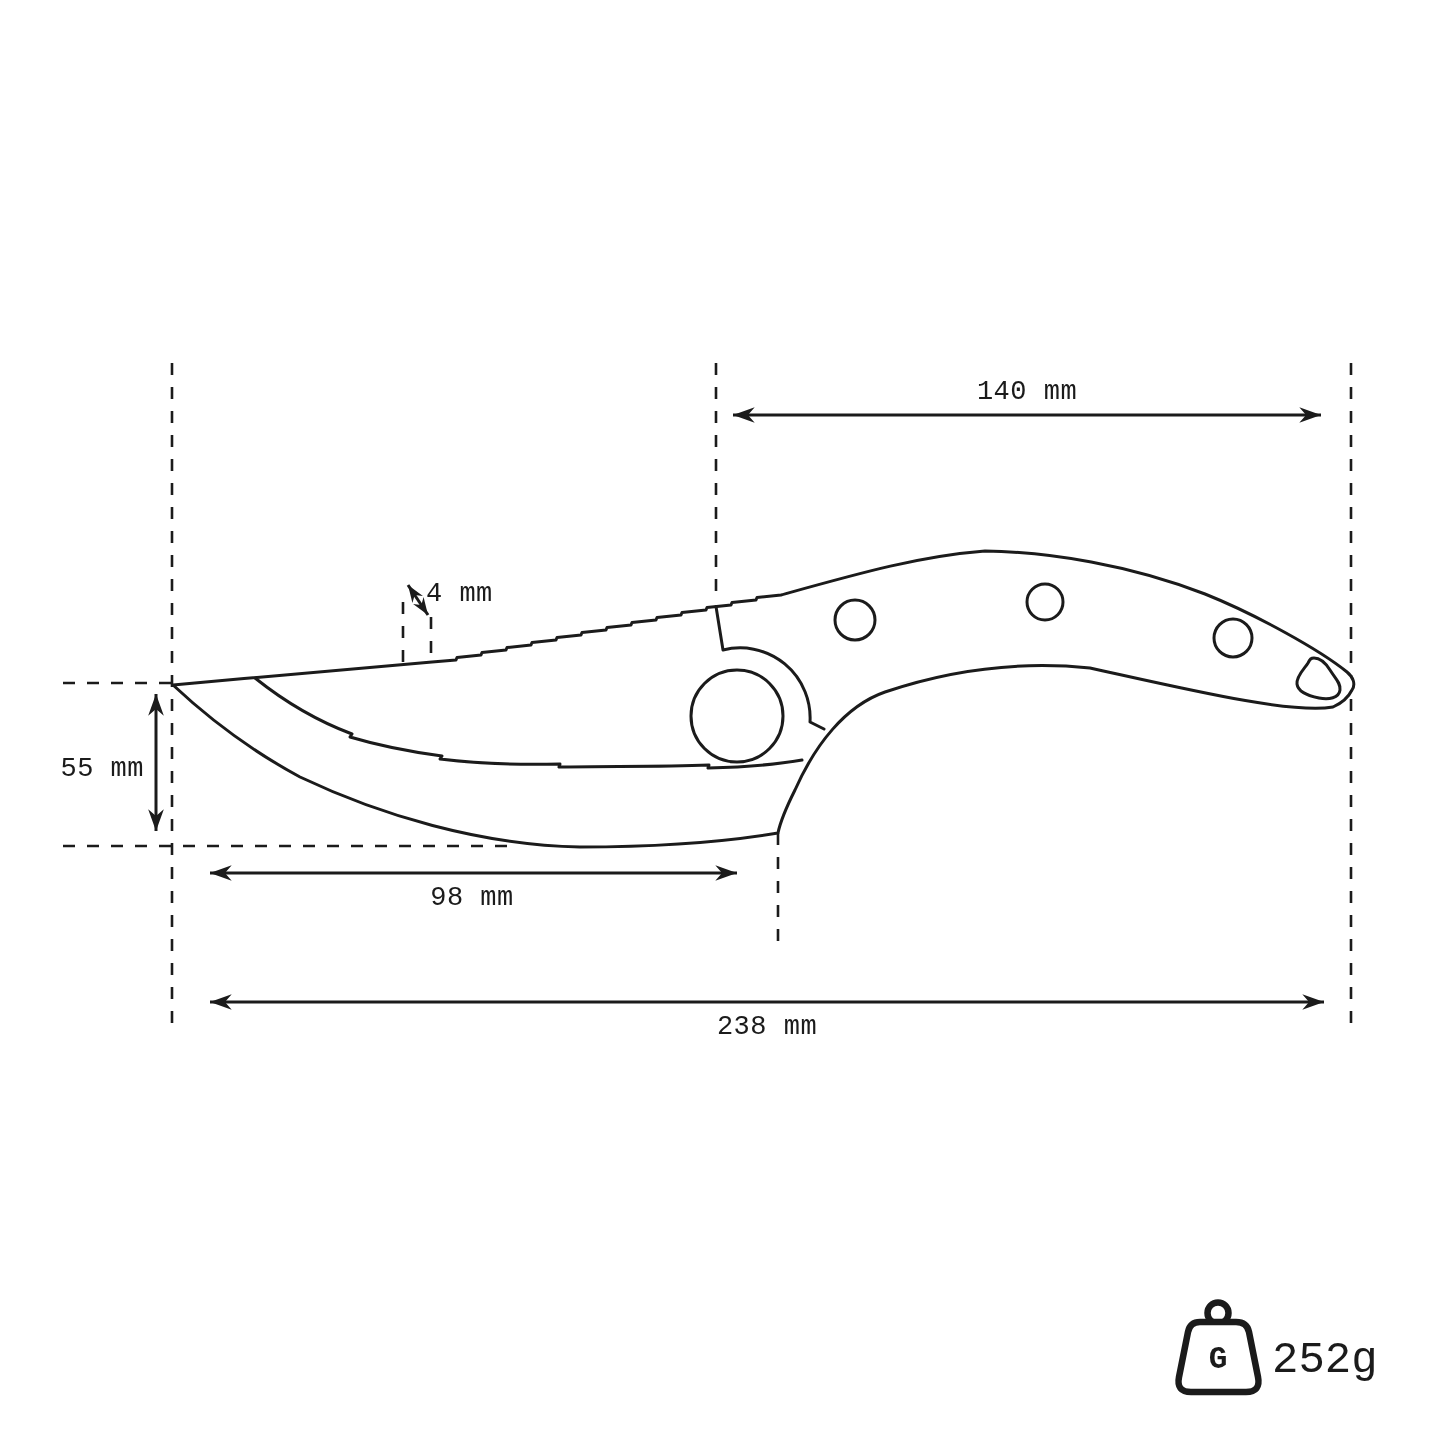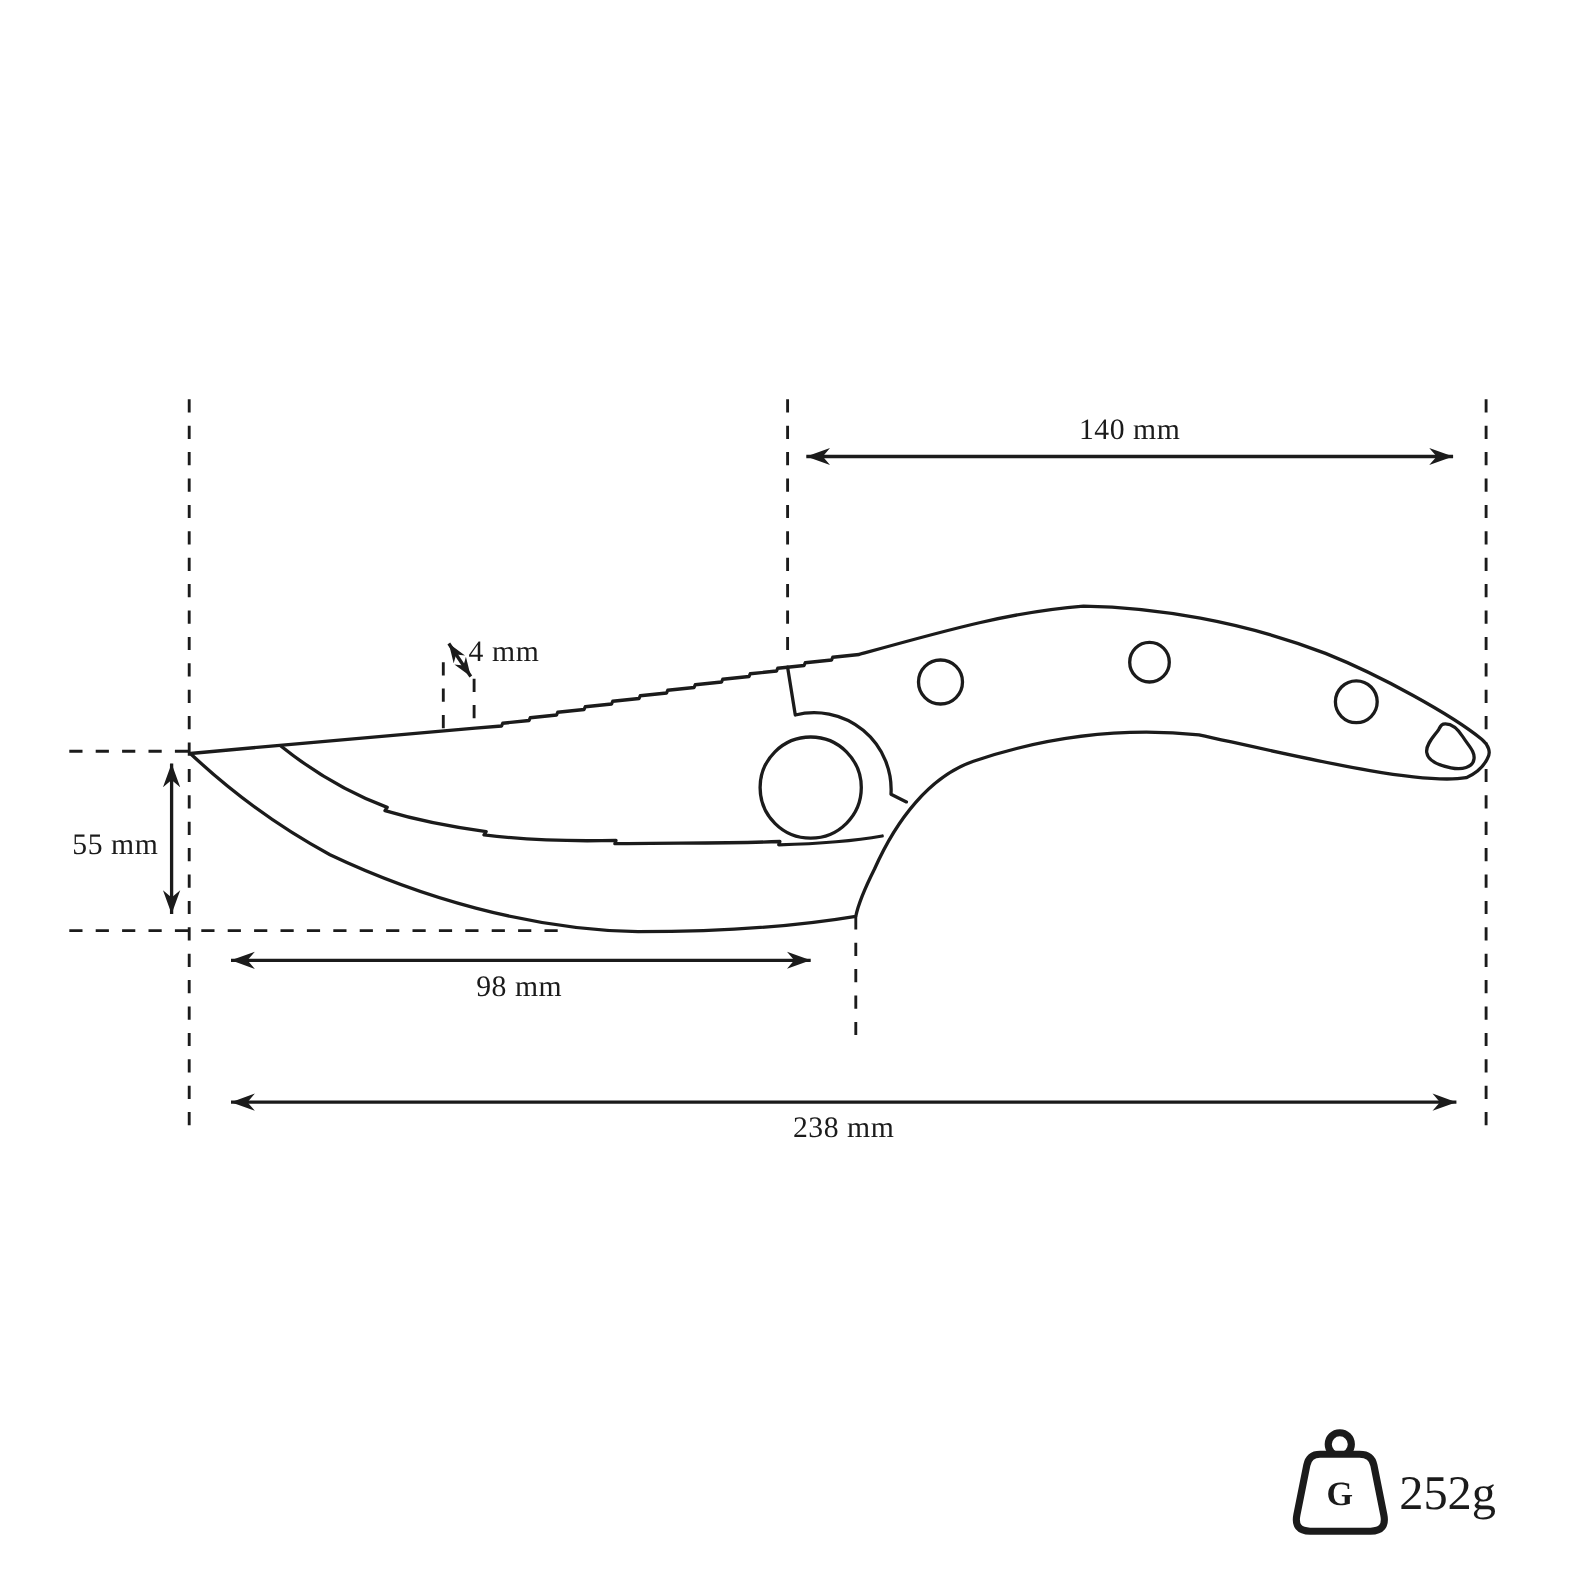--- a/index.html
+++ b/index.html
@@ -1,20 +1,20 @@
 <!DOCTYPE html>
 <html><head>
 <meta charset="utf-8">
 <style>
   html,body{margin:0;padding:0;background:#ffffff;}
   .stage{
     position:relative;
     width:1445px;height:1445px;
     background:#ffffff;
-    font-family:Liberation Serif, serif;
+    font-family:Liberation Mono, monospace;
     overflow:hidden;
   }
   svg{display:block;}
   .outline{fill:none;stroke:#1b1b1b;stroke-width:3;stroke-linejoin:round;stroke-linecap:round;}
   .outline-fill{fill:#ffffff;stroke:#1b1b1b;stroke-width:3;stroke-linejoin:round;stroke-linecap:round;}
   .dash{fill:none;stroke:#1b1b1b;stroke-width:2.6;stroke-dasharray:12 12;}
   .dim{fill:none;stroke:#1b1b1b;stroke-width:3;}
   .dim-label{fill:#1b1b1b;font-size:27px;letter-spacing:0.5px;}
   .weight-text{fill:#1b1b1b;font-size:44px;}
   .weight-letter{fill:#1b1b1b;font-size:31px;font-weight:bold;}

